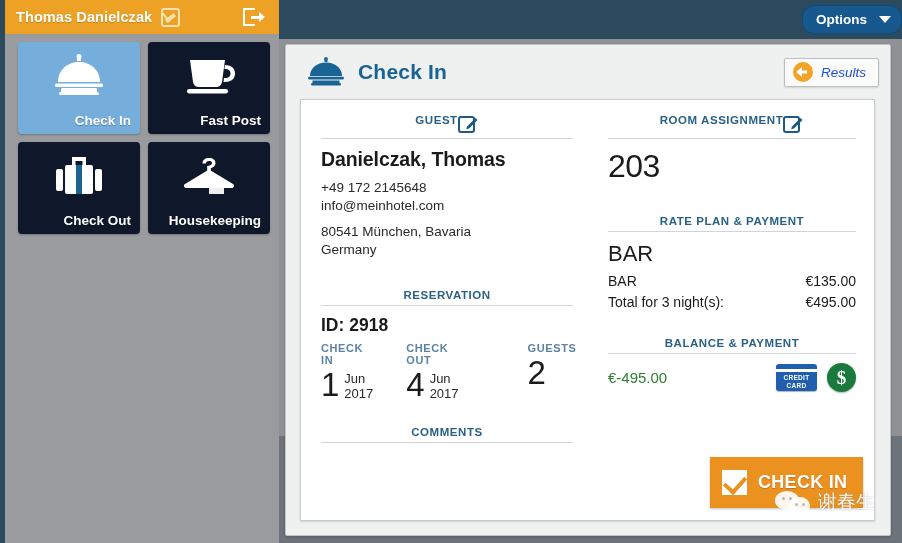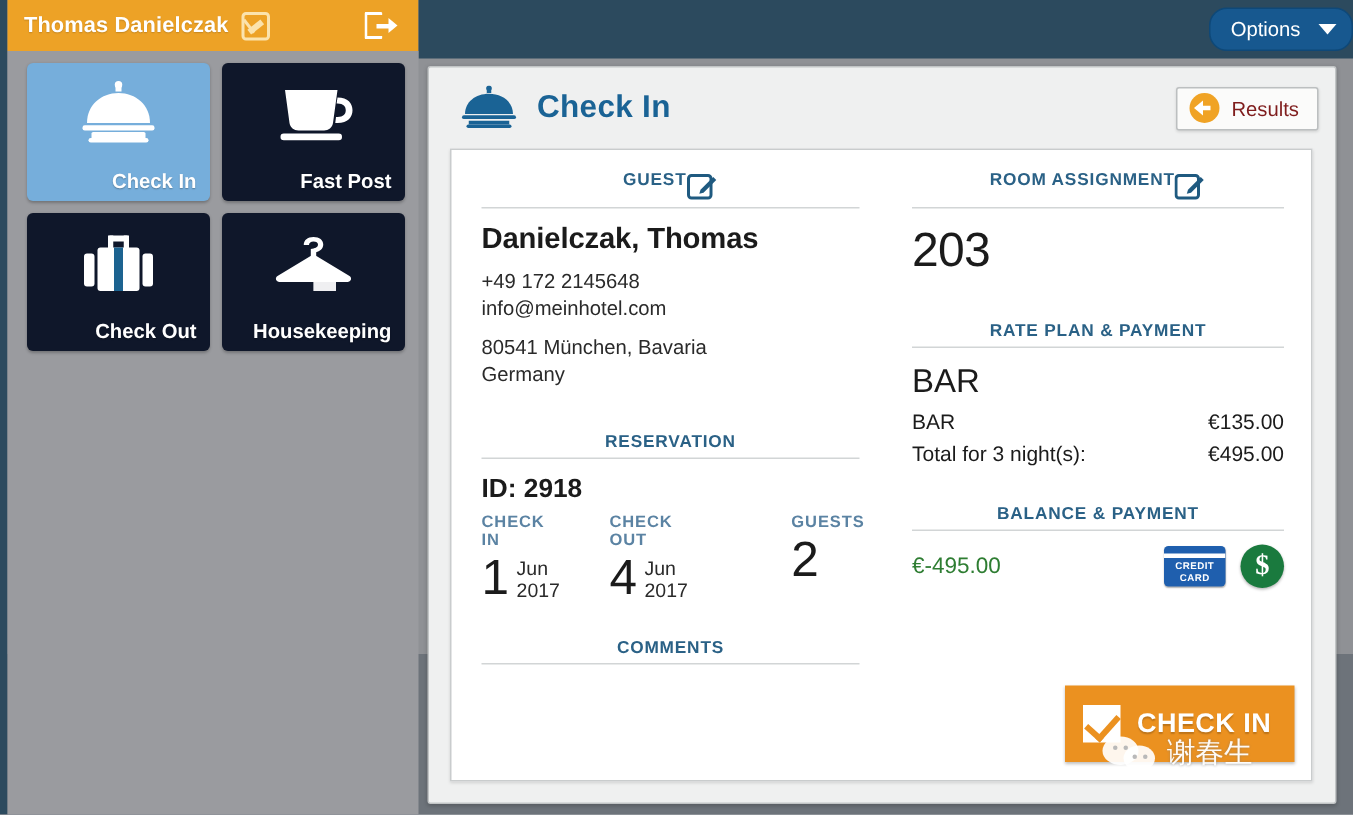--- a/index.html
+++ b/index.html
@@ -69,21 +69,21 @@
 
   
   .topbar {
     position: absolute; left: 279px; top: 0; width: 623px; height: 39px;
     background: #2c4a5e;
     display: flex; align-items: center; justify-content: flex-end;
   }
   .options-btn {
     height: 29px; min-width: 94px;
     background: #17588f; color: #ffffff;
-    font-size: 13.5px; font-weight: normal;
+    font-size: 13.5px; font-weight: bold;
     display: flex; align-items: center; gap: 12px;
     padding: 0 10px 0 13px;
     border: 1px solid #0e4878; border-radius: 12px;
     cursor: pointer;
   }
   .caret-down {
     width: 0; height: 0;
     border-left: 6px solid transparent;
     border-right: 6px solid transparent;
     border-top: 7px solid #ffffff;
@@ -164,23 +164,24 @@
   .content-title {
     color: #1a6395; font-size: 21px; font-weight: bold;
     margin-left: 12px; letter-spacing: .2px;
   }
   .results-btn {
     margin-left: auto;
     height: 29px; background: #fbfbfa;
     border: 1px solid #bcbfc0; border-radius: 2px;
     display: flex; align-items: center; gap: 8px;
     padding: 0 12px 0 8px;
-    font-size: 13.5px; color: #7f1d1d;
+    font-size: 13.5px; color: #1d4ed8;
     cursor: pointer;
     box-shadow: 0 1px 2px rgba(0,0,0,.12);
+    font-style: italic;
   }
   .back-circle {
     width: 20px; height: 20px; border-radius: 50%;
     background: #f0a325; position: relative; flex: 0 0 auto;
   }
   .back-circle .lft {
     position: absolute; left: 3px; top: 50%;
     transform: translateY(-50%);
     width: 0; height: 0;
     border-top: 5px solid transparent;
@@ -310,21 +311,21 @@
     transform: rotate(42deg);
   }
   .checkin-label {
     color: #ffffff; font-size: 18px; font-weight: bold;
     letter-spacing: .3px;
     text-shadow: 0 1px 1px rgba(0,0,0,.2);
   }
 
   
   .watermark {
-    position: absolute; left: 735px; top: 489px;
+    position: absolute; left: 775px; top: 489px;
     display: flex; align-items: center; gap: 5px;
     pointer-events: none;
   }
   .wm-text {
     color: #ffffff; font-size: 19px;
     font-family: "DejaVu Sans", sans-serif;
     text-shadow: 0 0 2px rgba(120,120,120,.6);
     opacity: .96;
   }
   .wechat-mark { position: relative; width: 38px; height: 24px; }

